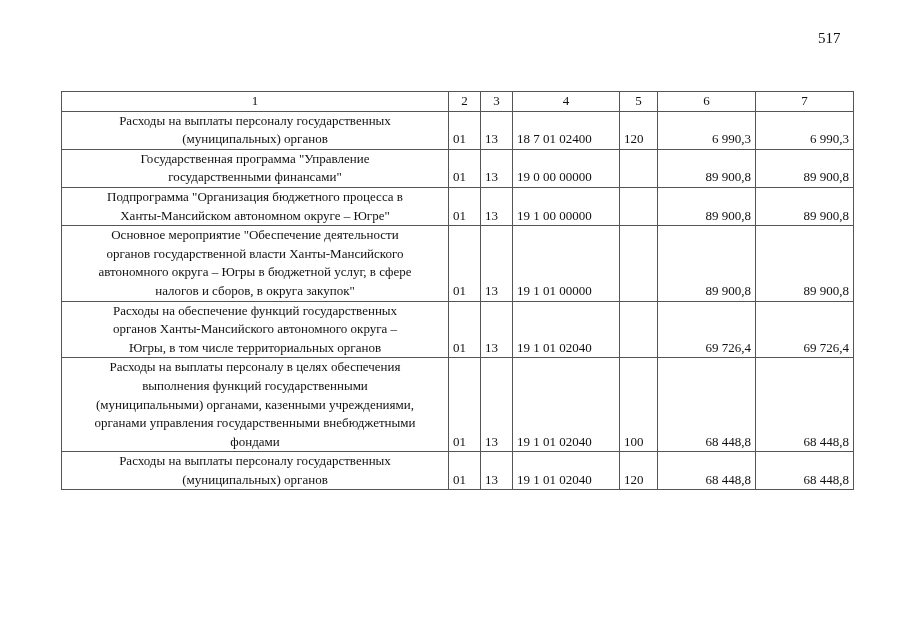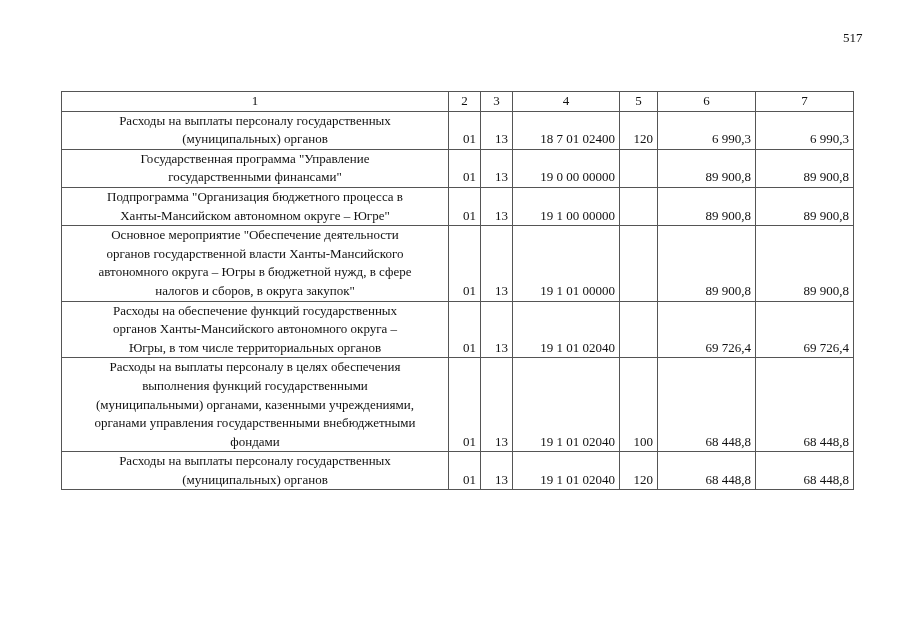--- a/index.html
+++ b/index.html
@@ -1,25 +1,25 @@
 <!DOCTYPE html>
 <html><head>
 <meta charset="utf-8">
 <style>
   html, body { margin: 0; padding: 0; background: #ffffff; }
   body { width: 905px; height: 640px; position: relative; overflow: hidden;
          font-family: "Liberation Serif", "DejaVu Serif", serif; color: #111; }
-  .page-number { position: absolute; left: 843px; top: 30px; font-size: 13px; }
+  .page-number { position: absolute; left: 818px; top: 30px; font-size: 15px; }
   table.budget { position: absolute; left: 61px; top: 91px; border-collapse: collapse;
                  table-layout: fixed; font-size: 13px; line-height: 18.6px; }
   table.budget td, table.budget th { border: 1px solid #555; padding: 0 4px; vertical-align: bottom;
                  font-weight: normal; overflow: hidden; white-space: nowrap; }
   table.budget th { text-align: center; height: 18px; vertical-align: middle; }
   td.c1 { text-align: left; white-space: normal !important; padding-left: 4px; }
-  td.c2, td.c3, td.c4, td.c5 { text-align: right; }
+  td.c2, td.c3, td.c4, td.c5 { text-align: left; }
   td.c6, td.c7 { text-align: right; padding-right: 3px; }
   .desc-line { display: block; text-align: center; }
   col.w1 { width: 387px; } col.w2 { width: 32px; } col.w3 { width: 32px; }
   col.w4 { width: 107px; } col.w5 { width: 38px; } col.w6 { width: 98px; } col.w7 { width: 98px; }
 </style>
 </head>
 <body>
 
 <div class="page-number">517</div>
 
@@ -78,21 +78,21 @@
         <td class="c3">13</td>
         <td class="c4">19 1 00 00000</td>
         <td class="c5"></td>
         <td class="c6">89 900,8</td>
         <td class="c7">89 900,8</td>
       </tr>
       <tr>
         <td class="c1">
           <span class="desc-line">Основное мероприятие "Обеспечение деятельности</span>
           <span class="desc-line">органов государственной власти Ханты-Мансийского</span>
-          <span class="desc-line">автономного округа – Югры в бюджетной нужд, в сфере</span>
+          <span class="desc-line">автономного округа – Югры в бюджетной услуг, в сфере</span>
           <span class="desc-line">налогов и сборов, в округа закупок"</span>
         </td>
         <td class="c2">01</td>
         <td class="c3">13</td>
         <td class="c4">19 1 01 00000</td>
         <td class="c5"></td>
         <td class="c6">89 900,8</td>
         <td class="c7">89 900,8</td>
       </tr>
       <tr>

